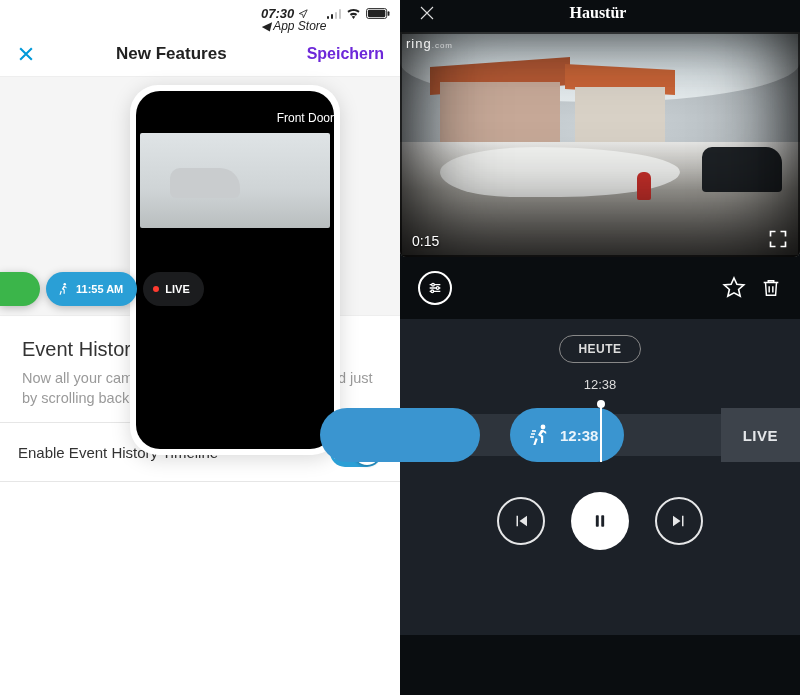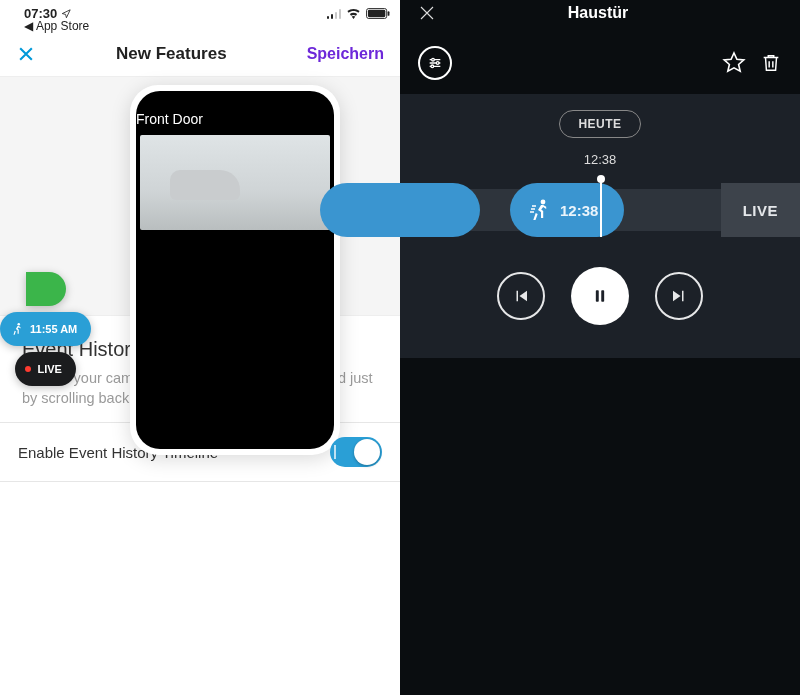--- a/index.html
+++ b/index.html
@@ -1,52 +1,52 @@
 <!DOCTYPE html>
 <html><head>
 <meta charset="utf-8">
 <style>
   * { box-sizing: border-box; margin: 0; padding: 0; }
   body { font-family: -apple-system, Helvetica Neue, Arial, sans-serif; width: 800px; height: 695px; overflow: hidden; display: flex; }
   .pane { width: 400px; height: 695px; position: relative; }
   
   .left { background: #fff; color: #222; }
-  .statusbar { display: flex; justify-content: space-between; align-items: flex-start; padding: 6px 10px 0 24px; font-size: 13px; font-weight: 600; height: 36px; }
+  .statusbar { display: flex; justify-content: flex-end; align-items: flex-start; padding: 6px 10px 0 24px; font-size: 13px; font-weight: 600; height: 36px; font-style: italic; }
   .statusbar .time { display: flex; align-items: center; gap: 4px; }
   .statusbar .right-ind { display: flex; align-items: center; gap: 5px; margin-top:2px; }
   .back-app { font-size: 12px; font-weight: 400; margin-top: -2px; }
   .navbar { display: flex; justify-content: space-between; align-items: center; padding: 8px 16px 12px 16px; }
   .nav-close { color: #0099d9; font-size: 24px; font-weight: 300; }
   .nav-title { font-weight: 600; font-size: 17px; }
   .nav-save { color: #6d28d9; font-weight: 600; font-size: 16px; }
   .promo-area { background: #f5f5f5; position: relative; height: 240px; border-top:1px solid #eee; border-bottom:1px solid #eee; }
   .phone-mock { position: absolute; left: 130px; top: 8px; width: 210px; height: 370px; background: #fff; border-radius: 28px; box-shadow: 0 4px 20px rgba(0,0,0,0.15); padding: 6px; }
   .phone-inner { background:#000; border-radius: 24px; width:100%; height:100%; padding-top:20px; overflow:hidden; }
-  .phone-label { color:#fff; font-size:14px; text-align:left; padding-bottom:4px; }
+  .phone-label { color:#fff; font-size:12px; text-align:right; padding-bottom:4px;padding-left:48px; }
   .phone-vid { margin:4px; height:95px; background: linear-gradient(#dfe4e6 0%, #cfd4d6 60%, #b9bebf 100%); border-radius:2px; position:relative; }
   .car { position:absolute; left:30px; top:35px; width:70px; height:30px; background:#c9ccce; border-radius:10px 20px 6px 6px; }
-  .chips-row { position: absolute; left: 0; top: 195px; display: flex; align-items: center; gap: 6px; flex-direction: column; }
+  .chips-row { position: absolute; left: 0; top: 195px; display: flex; align-items: center; gap: 6px; }
   .chip { height: 34px; border-radius: 17px; display: flex; align-items: center; padding: 0 14px 0 10px; gap:6px; color:#fff; font-size:11px; font-weight:600; box-shadow:0 2px 8px rgba(0,0,0,0.25); }
   .chip.green { background:#3bb54a; width:40px; border-top-left-radius:0; border-bottom-left-radius:0; }
   .chip.blue { background:#2a9fd6; }
   .chip.live { background:#1b1c1e; }
   .chip .dot-red { width:6px; height:6px; border-radius:50%; background:#ff3b30; }
   .section-text { padding: 22px 22px 14px 22px; }
   .section-title { font-size: 20px; font-weight:400; color:#333; margin-bottom:8px; }
   .section-desc { font-size: 14.5px; color:#9a9a9a; line-height:1.35; }
   .toggle-row { display:flex; justify-content:space-between; align-items:center; padding: 14px 18px; border-top:1px solid #e6e6e6; border-bottom:1px solid #e6e6e6; }
   .toggle-label { font-size:15px; color:#333; }
   .toggle { width:52px; height:30px; background:#2a9fd6; border-radius:15px; position:relative; }
   .toggle::before { content:""; position:absolute; left:4px; top:8px; width:2px; height:14px; background:rgba(255,255,255,0.7); }
   .toggle .knob { width:26px; height:26px; background:#fff; border-radius:50%; position:absolute; right:2px; top:2px; box-shadow:0 1px 3px rgba(0,0,0,0.3); }
 
   
   .right { background:#0a0d10; color:#fff; }
   .right .statusbar { color:#fff; }
-  .r-nav { display:flex; justify-content:space-between; align-items:center; padding: 4px 18px 10px 18px; }
+  .r-nav { display:flex; justify-content:space-between; align-items:center; padding: 4px 18px 10px 18px; font-family: Liberation Serif, serif; }
   .r-close { font-size:22px; font-weight:200; color:#ddd; }
   .r-title { font-weight:600; font-size:16px; }
   .r-spacer { width:22px; }
   .video { position:relative; height:225px; background: radial-gradient(ellipse 120% 90% at 50% 45%, #cdd4d8 0%, #b7bec2 35%, #8d9498 70%, #2a2d30 98%); overflow:hidden; border-radius: 0 0 6px 6px; }
   .fisheye-mask { position:absolute; inset:0; box-shadow: inset 0 0 0 2px rgba(0,0,0,0.6), inset 0 -60px 80px -20px rgba(0,0,0,0.7), inset 0 40px 60px -30px rgba(0,0,0,0.5), inset 60px 0 80px -40px rgba(0,0,0,0.6), inset -60px 0 80px -40px rgba(0,0,0,0.6); pointer-events:none; }
   .sky { position:absolute; top:0; left:0; right:0; height:70px; background:linear-gradient(#d2dde2,#e4eaec); border-radius: 0 0 200px 200px / 0 0 40px 40px; }
   .house1 { position:absolute; left:40px; top:50px; width:120px; height:60px; background:#c6a897; }
   .roof1 { position:absolute; left:30px; top:30px; width:140px; height:28px; background:#b55a35; transform:skewY(-4deg); }
   .house2 { position:absolute; left:175px; top:55px; width:90px; height:55px; background:#d8d1c6; }
   .roof2 { position:absolute; left:165px; top:35px; width:110px; height:25px; background:#c96538; transform:skewY(3deg); }
@@ -57,21 +57,21 @@
   .watermark { position:absolute; left:6px; top:4px; font-size:13px; color:rgba(255,255,255,0.9); letter-spacing:1px; font-weight:300; }
   .wm-small { font-size:8px; opacity:0.7; }
   .vid-time { position:absolute; left:12px; bottom:8px; font-size:14px; font-weight:500; text-shadow:0 1px 2px #000; }
   .fullscreen { position:absolute; right:12px; bottom:8px; }
 
   .actions { display:flex; align-items:center; gap:14px; padding: 14px 18px; }
   .pill-btn { border:2px solid #fff; border-radius:18px; height:34px; display:flex; align-items:center; gap:6px; padding:0 12px; font-size:12px; font-weight:700; letter-spacing:0.5px; }
   .round-btn { width:34px; height:34px; border:2px solid #fff; border-radius:50%; display:flex; align-items:center; justify-content:center; }
   .actions .grow { flex:1; }
 
-  .timeline-area { background:#1c2128; padding: 16px 0 22px 0; height:264px; position:relative; }
+  .timeline-area { background:#1c2128; padding: 16px 0 22px 0; height:316px; position:relative; }
   .heute { border:1.5px solid #888; color:#ddd; font-size:12px; font-weight:600; letter-spacing:0.5px; padding:6px 18px; border-radius:16px; margin:0 auto; display:table; }
   .ts-top { text-align:center; font-size:13px; color:#ddd; margin-top:14px; }
   .timeline-row { position:relative; height:60px; margin-top:10px; }
   .tl-bg { position:absolute; left:0; right:0; top:12px; height:42px; background:#2e343c; }
   .event-pill { position:absolute; top:6px; height:54px; background:#3a95d0; border-radius:27px; display:flex; align-items:center; gap:8px; padding:0 26px 0 18px; font-size:15px; font-weight:600; color:#eaf4fb; }
   .event-pill.prev { left:-80px; width:160px; }
   .event-pill.curr { left:110px; }
   .live-box { position:absolute; right:0; top:6px; height:54px; background:#3d434b; color:#e5e7ea; font-weight:700; font-size:15px; letter-spacing:0.5px; display:flex; align-items:center; padding:0 22px; }
   .playhead { position:absolute; left:200px; top:0; bottom:0; width:1.5px; background:#fff; }
   .playhead::before { content:""; position:absolute; top:-2px; left:-3px; width:8px; height:8px; border-radius:50%; background:#fff; }
@@ -171,20 +171,39 @@
   <div class="r-nav">
     <div class="r-close">
       <svg width="18" height="18" viewBox="0 0 24 24" stroke="#ddd" stroke-width="1.5" fill="none">
           <path d="M4 4l16 16M20 4L4 20"></path>
         </svg>
     </div>
     <div class="r-title">Haustür</div>
     <div class="r-spacer"></div>
   </div>
 
+  <div class="video">
+    <div class="sky"></div>
+    <div class="roof1"></div>
+      <div class="house1"></div>
+    <div class="roof2"></div>
+      <div class="house2"></div>
+    <div class="ground"></div>
+      <div class="snow"></div>
+    <div class="vehicle"></div>
+      <div class="person"></div>
+    <div class="fisheye-mask"></div>
+    <div class="watermark"><span>ring</span><span class="wm-small">.com</span></div>
+    <div class="vid-time">0:15</div>
+    <div class="fullscreen">
+      <svg width="20" height="20" viewBox="0 0 24 24" fill="none" stroke="#fff" stroke-width="2">
+          <path d="M3 9V3h6M21 9V3h-6M3 15v6h6M21 15v6h-6"></path>
+        </svg>
+    </div>
+  </div>
 
   <div class="actions">
     <div class="round-btn">
       <svg width="16" height="16" viewBox="0 0 24 24" stroke="#fff" stroke-width="2" fill="none">
           <path d="M4 7h16M4 12h16M4 17h16"></path>
           <circle cx="9" cy="7" r="2" fill="#0a0d10"></circle>
           <circle cx="16" cy="12" r="2" fill="#0a0d10"></circle>
           <circle cx="8" cy="17" r="2" fill="#0a0d10"></circle>
         </svg>
     </div>

